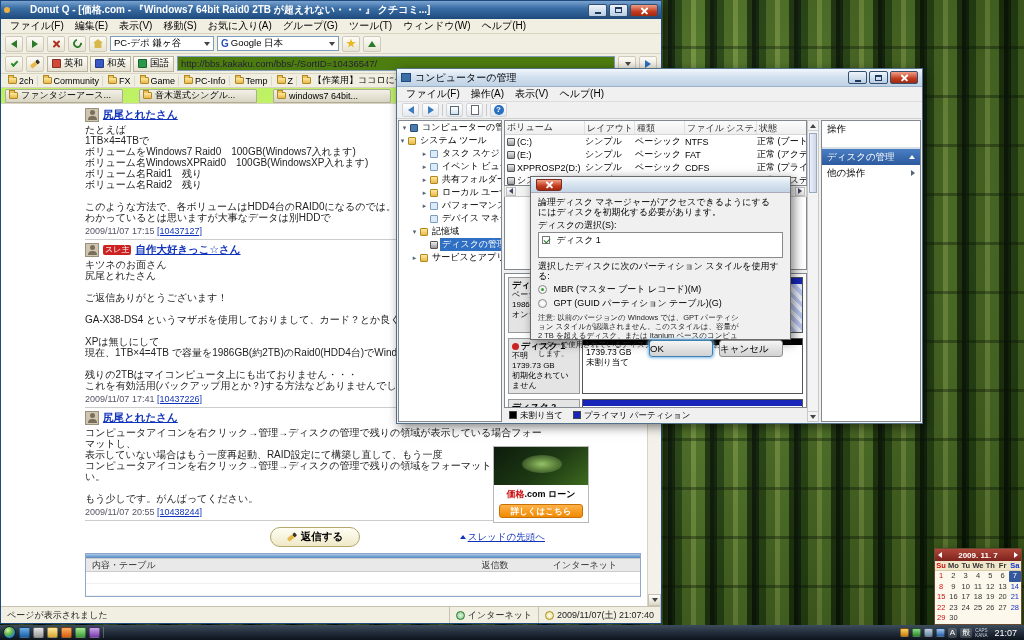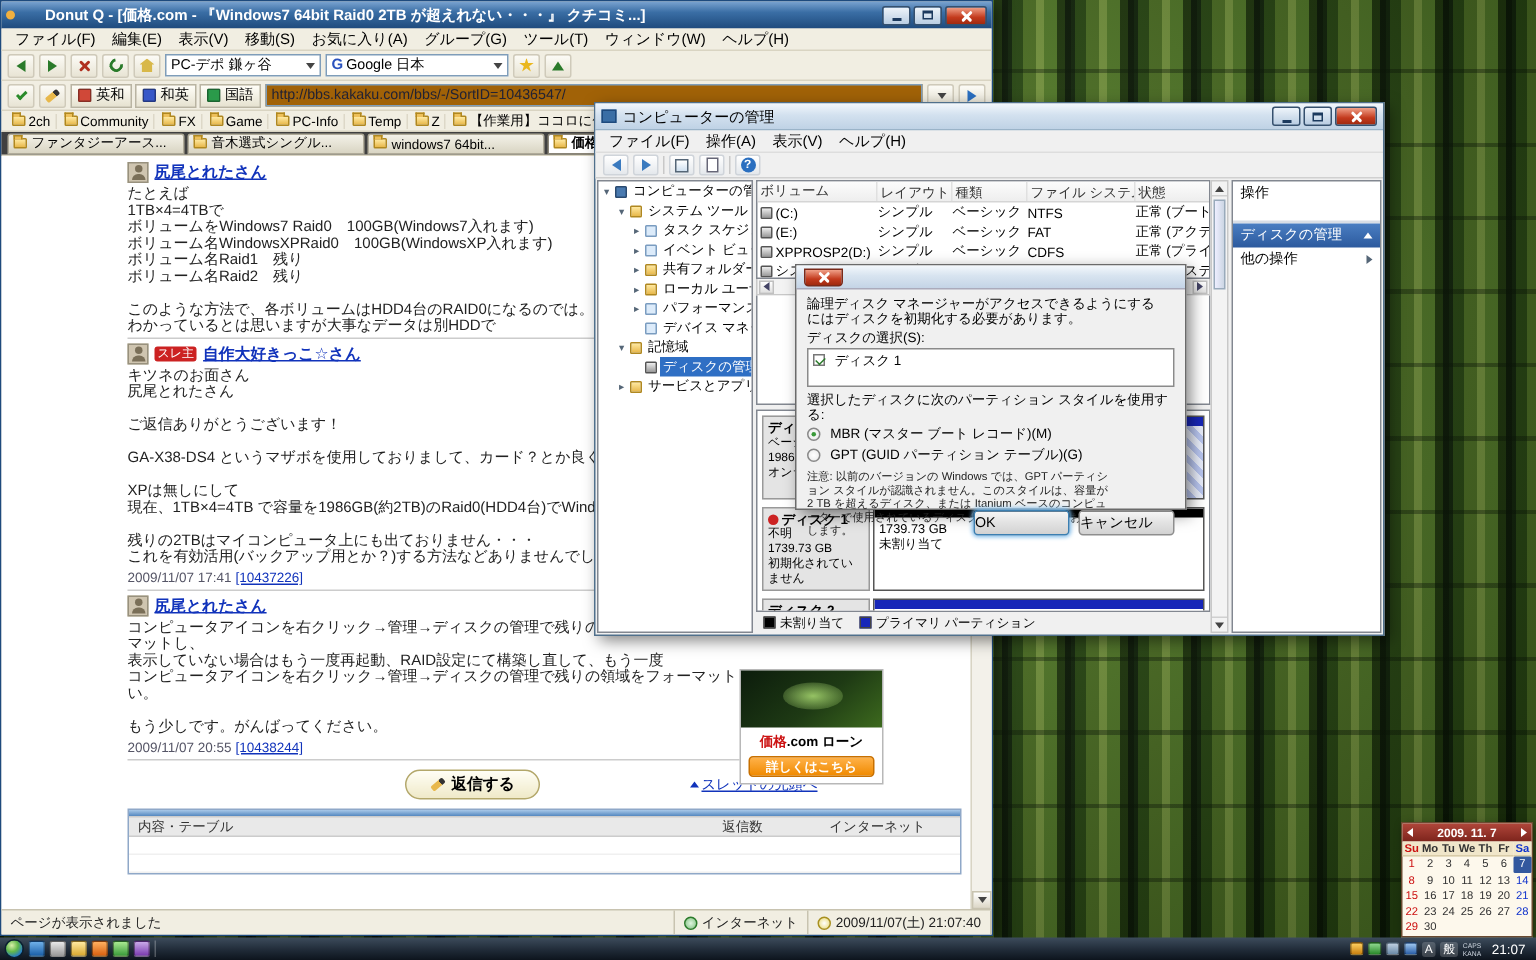--- a/index.html
+++ b/index.html
@@ -63,25 +63,25 @@
 .combo,.searchbox{height:15px;background:#fff;border:1px solid #7f9db9;font-size:9.5px;display:flex;align-items:center;padding:0 3px;gap:2px;white-space:nowrap}
 .combo{width:104px}.searchbox{width:122px}
 .combo span,.searchbox span{flex:1;overflow:hidden}
 .g-letter{color:#2a52be;font-weight:bold;font-size:10px}
 .dictbtn{display:flex;align-items:center;gap:3px;border:1px solid #b9b4a2;background:linear-gradient(#fffef8,#e6e2d0);height:16px;padding:0 4px;font-size:9.5px;white-space:nowrap}
 .di{width:9px;height:9px;border-radius:1px;border:1px solid rgba(0,0,0,.35)}
 .b-dict span.dictbtn:nth-of-type(1) .di{background:#d04838}
 .b-dict span.dictbtn:nth-of-type(2) .di{background:#3858c8}
 .b-dict span.dictbtn:nth-of-type(3) .di{background:#2a9a4a}
 .b-dict{display:flex;gap:2px}
-.address{flex:1;height:15px;border:1px solid #7f9db9;font-size:9.5px;padding:0 3px;font-family:inherit;color:#223;background:#a16207}
+.address{flex:1;height:15px;border:1px solid #7f9db9;font-size:9.5px;padding:0 3px;font-family:inherit;color:#223;background:#4d7c0f}
 .go-btn{width:18px}
 .b-links{height:14px;gap:2px;font-size:9px;overflow:hidden}
 .link-item{display:flex;align-items:center;gap:2px;padding:0 3px;border-right:1px solid #ddd8c8;white-space:nowrap}
-.b-tabs{height:16px;gap:2px;background:#404040}
+.b-tabs{height:16px;gap:16px;background:#bef264}
 .tab{display:flex;align-items:center;gap:3px;width:118px;height:14px;border:1px solid #b0ab99;background:linear-gradient(#f3f1e8,#d9d5c3);font-size:9px;padding:0 3px;overflow:hidden;white-space:nowrap;border-radius:2px 2px 0 0}
 .tab.active{background:#fff;border-color:#8a8577;font-weight:bold}
 .b-content{flex:1;position:relative;background:#fff;min-height:0}
 .page{position:absolute;inset:0 14px 0 0;padding:1px 0 0 84px;overflow:hidden}
 
 .post{width:460px;border-bottom:1px solid #ccc;padding:2px 0 2px;position:relative}
 .post-head{height:15px;display:flex;align-items:center;gap:4px;margin-bottom:2px}
 .avatar{width:14px;height:14px;background:#cfc5b0;border:1px solid #98917e;position:relative;flex:none}
 .avatar::before{content:"";position:absolute;top:1px;left:4px;width:5px;height:5px;border-radius:50%;background:#7a6f58}
 .avatar::after{content:"";position:absolute;bottom:1px;left:2px;width:9px;height:4px;border-radius:4px 4px 0 0;background:#7a6f58}
@@ -374,20 +374,25 @@
             </div>
             <div class="post-body">たとえば
 1TB×4=4TBで
 ボリュームをWindows7 Raid0　100GB(Windows7入れます)
 ボリューム名WindowsXPRaid0　100GB(WindowsXP入れます)
 ボリューム名Raid1　残り
 ボリューム名Raid2　残り
 
 このような方法で、各ボリュームはHDD4台のRAID0になるのでは。
 わかっているとは思いますが大事なデータは別HDDで</div>
+            <div class="post-date">
+              <span>2009/11/07 17:15</span>
+              <a class="idlink">[10437127]</a>
+              
+            </div>
           </div>
 
           <div class="post">
             <div class="post-head">
               <span class="avatar"></span>
               <span class="post-badge show">スレ主</span>
               <a class="post-author">自作大好きっこ☆さん</a>
             </div>
             <div class="post-body">キツネのお面さん
 尻尾とれたさん
@@ -519,21 +524,21 @@
   </div>
   <div class="m-body">
     <div class="tree-pane">
 
         <div class="tree-item" style="padding-left: 2px;">
           <span class="tree-exp">▾</span>
           <i class="ti ti-computer"></i>
           <span class="lbl">コンピューターの管理 (ローカル)</span>
         </div>
 
-        <div class="tree-item" style="padding-left: 12px;">
+        <div class="tree-item" style="">
           <span class="tree-exp">▾</span>
           <i class="ti ti-folder"></i>
           <span class="lbl">システム ツール</span>
         </div>
 
         <div class="tree-item" style="padding-left: 22px;">
           <span class="tree-exp">▸</span>
           <i class="ti ti-plain"></i>
           <span class="lbl">タスク スケジューラ</span>
         </div>

